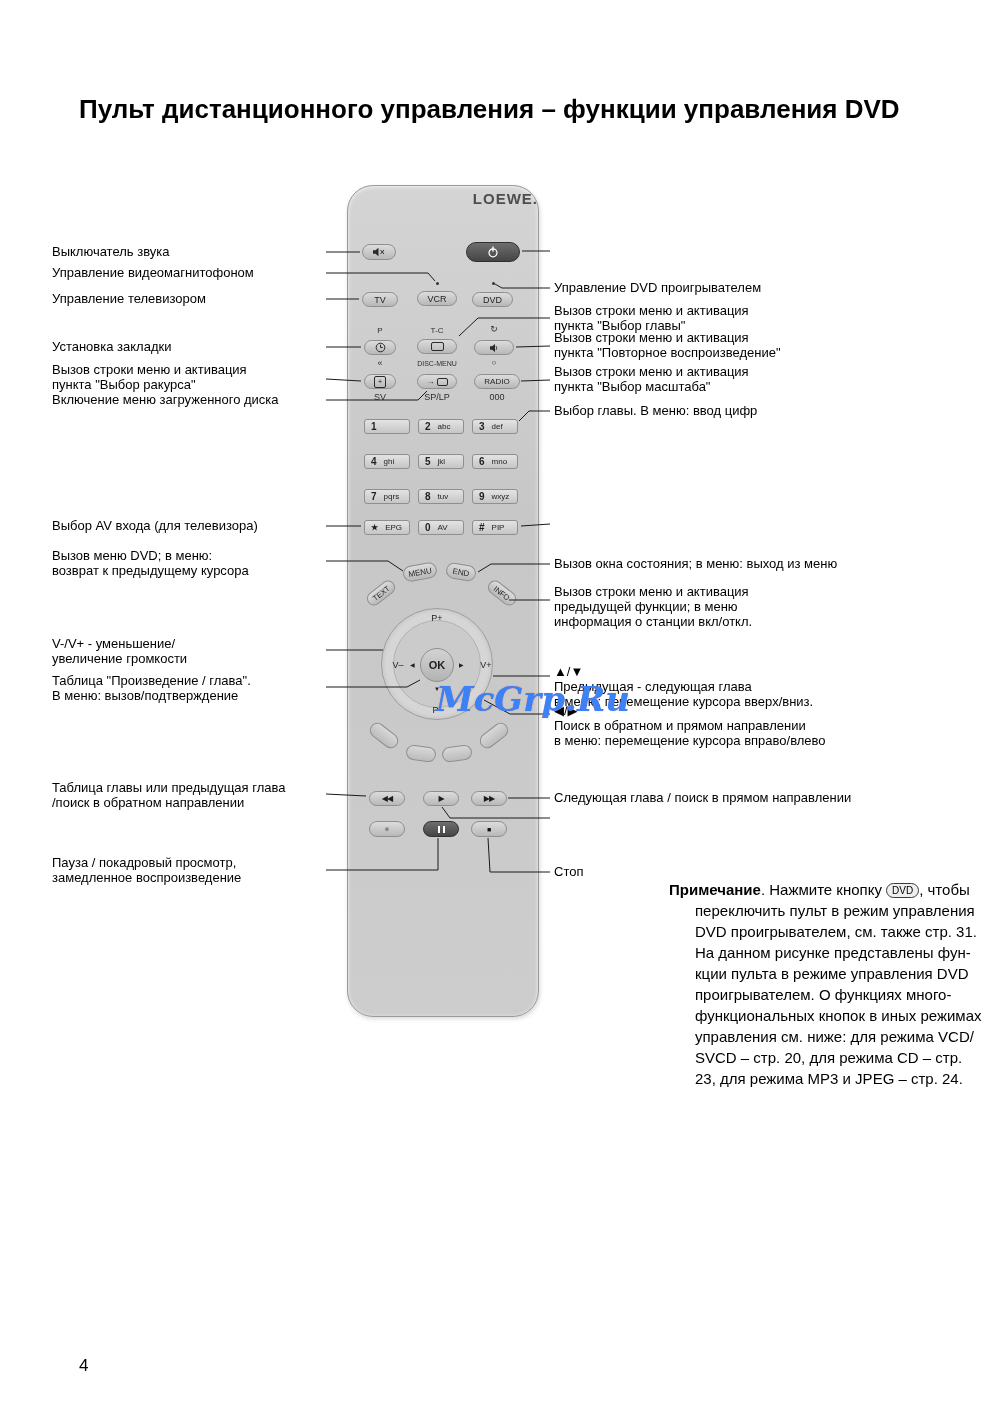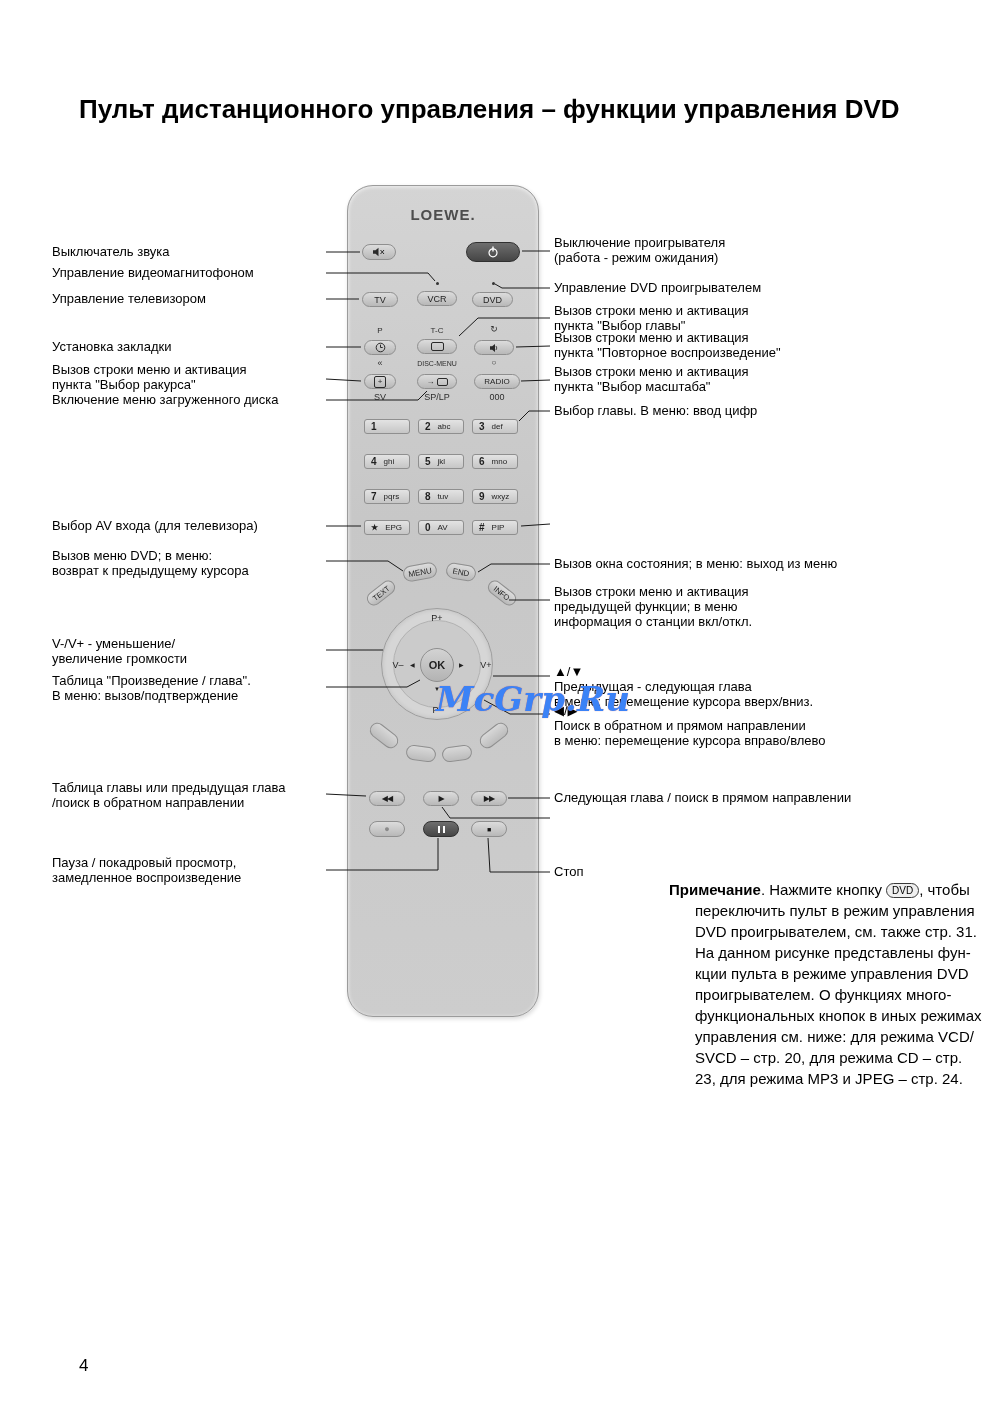--- a/index.html
+++ b/index.html
@@ -7,21 +7,21 @@
           font-family:"Liberation Sans", sans-serif; color:#000; overflow:hidden;margin-left:32px; }
   .title { position:absolute; left:47px; top:94px; width:930px;
            font-size:26px; font-weight:bold; }
   .label { position:absolute; font-size:13px; line-height:15px; white-space:pre-line; }
   .label.left  { left:20px; width:274px; text-align:left; }
   .label.right { left:522px; width:410px; text-align:left; }
   .remote { position:absolute; left:315px; top:185px; width:190px; height:830px;
             border-radius:26px; border:1px solid #9b9b9b;
             background:linear-gradient(180deg,#d4d4d4 0%,#c7c7c7 40%,#cdcdcd 100%);
             box-shadow:inset 0 1px 4px rgba(255,255,255,.7), 1px 2px 4px rgba(0,0,0,.15); }
-  .brand { position:absolute; left:0; top:20px; width:100%; text-align:center;
+  .brand { position:absolute; left:0; top:4px; width:100%; text-align:right;
            font-size:15px; font-weight:bold; color:#4d4d4d; letter-spacing:1px; }
   .btn { position:absolute; display:flex; align-items:center; justify-content:center;
          background:linear-gradient(180deg,#dcdcdc,#b8b8b8); border:1px solid #8f8f8f;
          border-radius:9px; font-size:9px; color:#1f1f1f; box-sizing:border-box; }
   .btn.dark { background:linear-gradient(180deg,#6e6e6e,#454545); border-color:#303030; color:#fff; }
   .keybtn { border-radius:3px; justify-content:flex-start;
             background:linear-gradient(180deg,#e3e3e3,#c6c6c6); }
   .knum { font-weight:bold; font-size:10px; margin-left:6px; }
   .klet { font-size:8px; margin-left:7px; color:#222; }
   .tiny { position:absolute; font-size:8px; color:#2d2d2d; text-align:center; }
@@ -67,22 +67,20 @@
 возврат к предыдущему курсора</div>
   <div class="label left" style="top:636px">V-/V+ - уменьшение/
 увеличение громкости</div>
   <div class="label left" style="top:673px">Таблица "Произведение / глава".
 В меню: вызов/подтверждение</div>
   <div class="label left" style="top:780px">Таблица главы или предыдущая глава
 /поиск в обратном направлении</div>
   <div class="label left" style="top:855px">Пауза / покадровый просмотр,
 замедленное воспроизведение</div>
 
-  <div class="label right" style="top:235px">Выключение проигрывателя
-(работа - режим ожидания)</div>
   <div class="label right" style="top:280px">Управление DVD проигрывателем</div>
   <div class="label right" style="top:303px">Вызов строки меню и активация
 пункта "Выбор главы"</div>
   <div class="label right" style="top:330px">Вызов строки меню и активация
 пункта "Повторное воспроизведение"</div>
   <div class="label right" style="top:364px">Вызов строки меню и активация
 пункта "Выбор масштаба"</div>
   <div class="label right" style="top:403px">Выбор главы. В меню: ввод цифр</div>
   <div class="label right" style="top:556px">Вызов окна состояния; в меню: выход из меню</div>
   <div class="label right" style="top:584px">Вызов строки меню и активация

